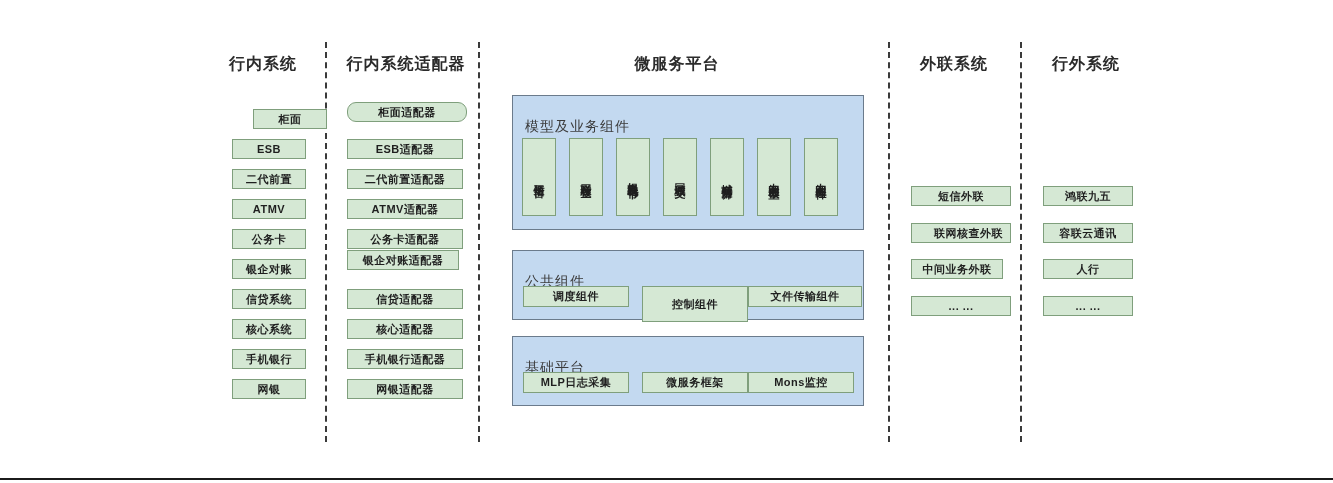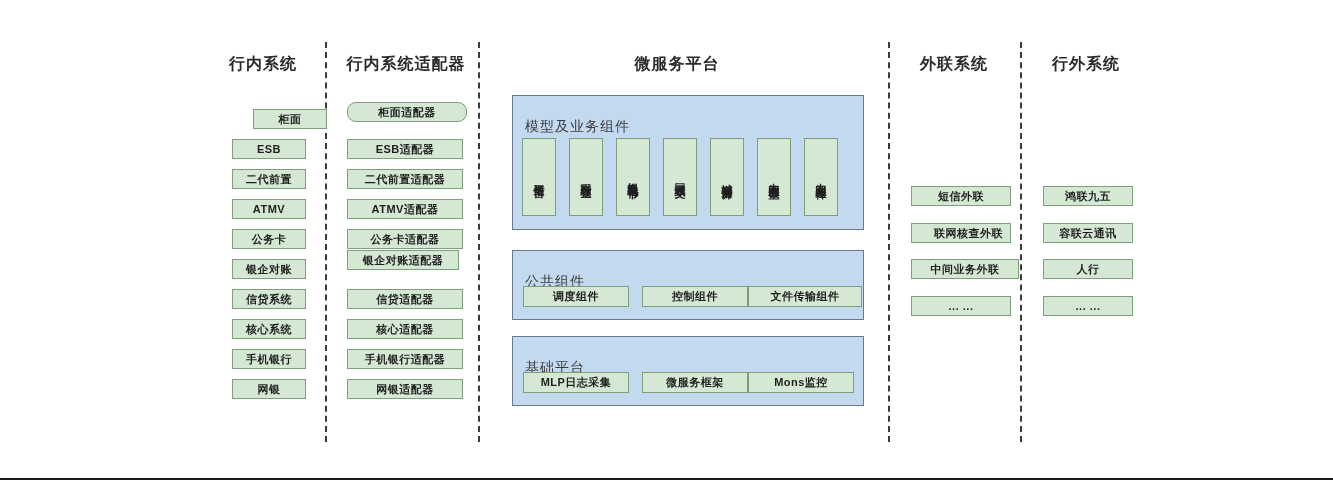--- a/index.html
+++ b/index.html
@@ -141,33 +141,33 @@
   <div class="node vertical" style="left:616px; top:138px; width:34px; height:78px;">银联及银行卡</div>
   <div class="node vertical" style="left:663px; top:138px; width:34px; height:78px;">同城票交</div>
   <div class="node vertical" style="left:710px; top:138px; width:34px; height:78px;">城商行清算</div>
   <div class="node vertical" style="left:757px; top:138px; width:34px; height:78px;">中间业务模型</div>
   <div class="node vertical" style="left:804px; top:138px; width:34px; height:78px;">中间业务组件</div>
 
   <div class="panel" style="left:512px; top:250px; width:352px; height:70px;">
     <div class="panel-title">公共组件</div>
   </div>
   <div class="node" style="left:523px; top:286px; width:106px; height:21px;">调度组件</div>
-  <div class="node" style="left:642px; top:286px; width:106px; height:21px;">控制组件</div>
+  <div class="node" style="left:642px; top:286px; width:106px; height:36px;">控制组件</div>
   <div class="node" style="left:748px; top:286px; width:114px; height:21px;">文件传输组件</div>
 
   <div class="panel" style="left:512px; top:336px; width:352px; height:70px;">
     <div class="panel-title">基础平台</div>
   </div>
   <div class="node" style="left:523px; top:372px; width:106px; height:21px;">MLP日志采集</div>
   <div class="node" style="left:642px; top:372px; width:106px; height:21px;">微服务框架</div>
   <div class="node" style="left:748px; top:372px; width:106px; height:21px;">Mons监控</div>
 
   <div class="node" style="left:911px; top:186px; width:100px; height:20px;">短信外联</div>
   <div class="node" style="left:911px; top:223px; width:100px; height:20px;padding-left:15px;">联网核查外联</div>
-  <div class="node" style="left:911px; top:259px; width:108px; height:20px;">中间业务外联</div>
+  <div class="node" style="left:911px; top:259px; width:92px; height:20px;">中间业务外联</div>
   <div class="node" style="left:911px; top:296px; width:100px; height:20px;">... ...</div>
 
   <div class="node" style="left:1043px; top:186px; width:90px; height:20px;">鸿联九五</div>
   <div class="node" style="left:1043px; top:223px; width:90px; height:20px;">容联云通讯</div>
   <div class="node" style="left:1043px; top:259px; width:90px; height:20px;">人行</div>
   <div class="node" style="left:1043px; top:296px; width:90px; height:20px;">... ...</div>
 
   <div class="bottom-rule" style="top:478px;"></div>
 
 </div>

